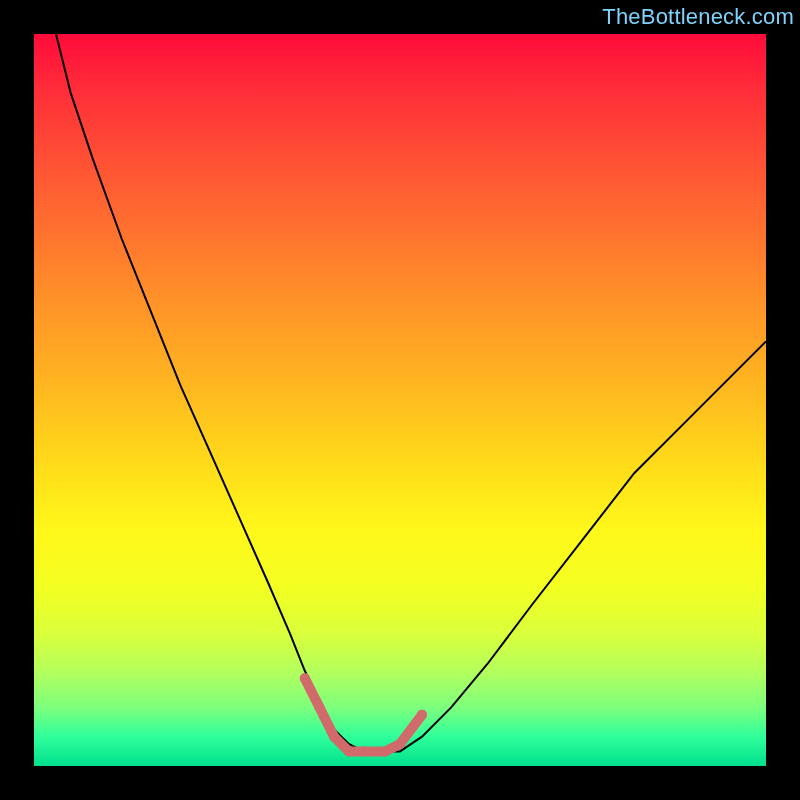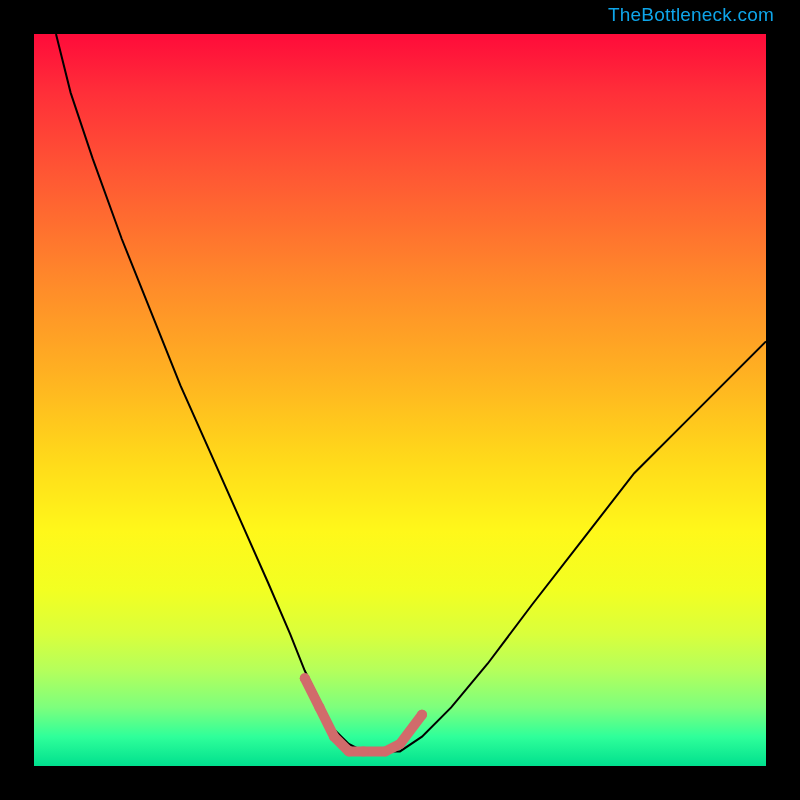--- a/index.html
+++ b/index.html
@@ -13,23 +13,23 @@
   }
   .frame {
     position: relative;
     width: 800px;
     height: 800px;
     background: #000;
   }
   .watermark {
     position: absolute;
     top: 4px;
-    right: 26px;
-    color: #0ea5e9;
-    font-size: 19px;
+    right: 6px;
+    color: #7dd3fc;
+    font-size: 22px;
     font-weight: 400;
     letter-spacing: 0.2px;
     z-index: 10;
     user-select: none;
   }
   .plot-area {
     position: absolute;
     left: 34px;
     top: 34px;
     width: 732px;

